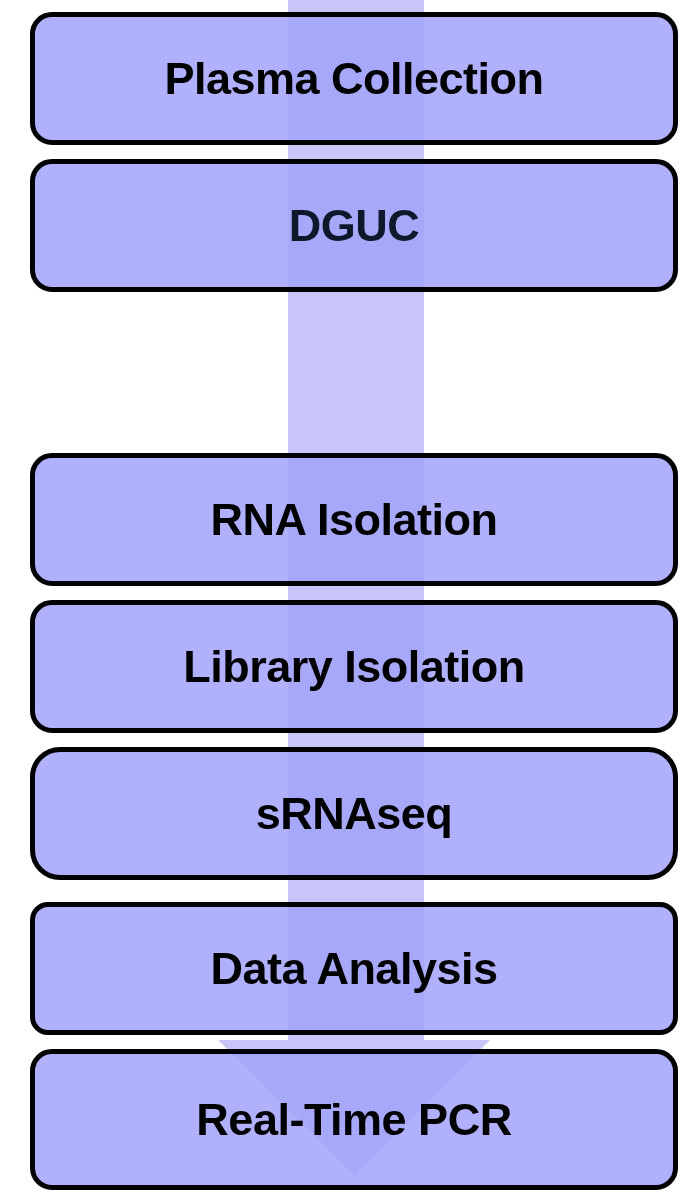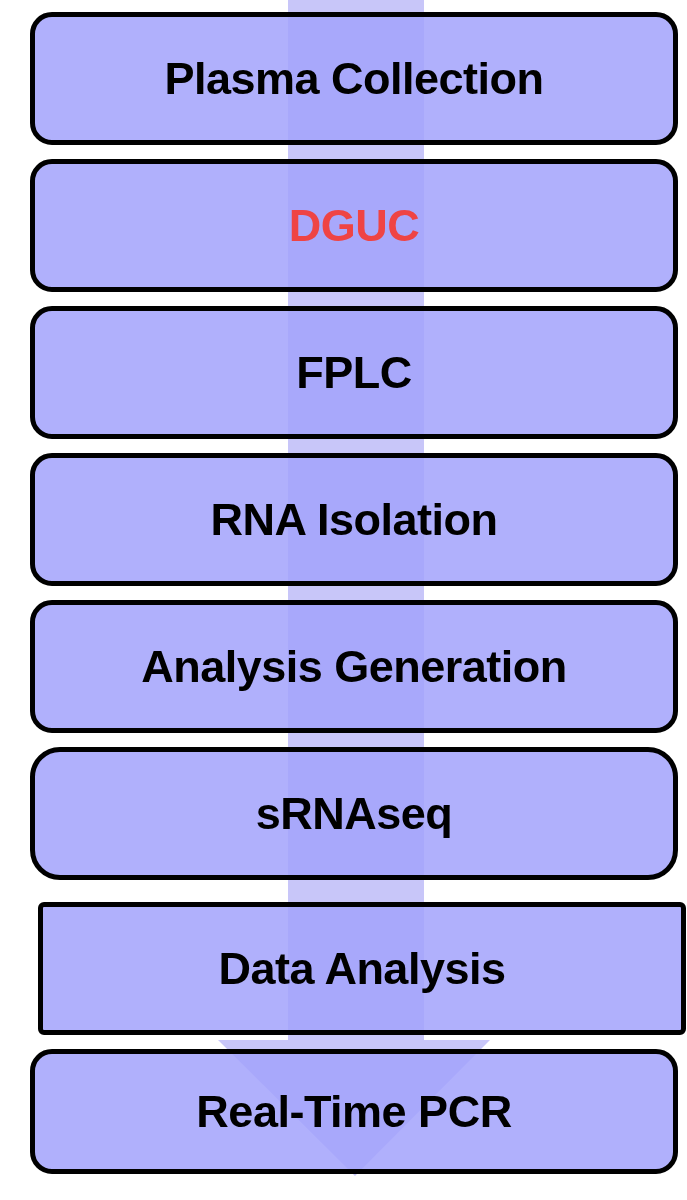--- a/index.html
+++ b/index.html
@@ -69,41 +69,38 @@
     <polygon id="arrow-shape" points="288,0 424,0 424,1040 490,1040 355,1176 218,1040 288,1040" fill="#6F6AF0" fill-opacity="0.38"></polygon>
   </svg>
 
   <div id="box-stack">
 
     <div class="process-box" style="top: 12px; height: 133px; left: 30px; width: 648px; border-width: 5px; border-color: rgb(0, 0, 0); border-radius: 22px;">
       <span class="process-box-label" style="color: rgb(0, 0, 0);">Plasma Collection</span>
     </div>
 
     <div class="process-box" style="top: 159px; height: 133px; left: 30px; width: 648px; border-width: 5px; border-color: rgb(0, 0, 0); border-radius: 22px;">
-      <span class="process-box-label" style="color: #ef4444; text-align: center;">DGUC</span>
+      <span class="process-box-label" style="color: #0f172a; text-align: center;">DGUC</span>
     </div>
 
-    <div class="process-box" style="top: 306px; height: 133px; left: 30px; width: 648px; border-width: 5px; border-color: rgb(0, 0, 0); border-radius: 22px;">
-      <span class="process-box-label" style="color: rgb(0, 0, 0);">FPLC</span>
-    </div>
 
     <div class="process-box" style="top: 453px; height: 133px; left: 30px; width: 648px; border-width: 5px; border-color: rgb(0, 0, 0); border-radius: 22px; justify-content: center;">
       <span class="process-box-label" style="color: rgb(0, 0, 0);">RNA Isolation</span>
     </div>
 
     <div class="process-box" style="top: 600px; height: 133px; left: 30px; width: 648px; border-width: 5px; border-color: rgb(0, 0, 0); border-radius: 22px;">
-      <span class="process-box-label" style="color: rgb(0, 0, 0);">Analysis Generation</span>
+      <span class="process-box-label" style="color: rgb(0, 0, 0);">Library Isolation</span>
     </div>
 
     <div class="process-box" style="top: 747px; height: 133px; left: 30px; width: 648px; border-width: 5px; border-color: rgb(0, 0, 0); border-radius: 30px;">
       <span class="process-box-label" style="color: rgb(0, 0, 0);">sRNAseq</span>
     </div>
 
-    <div class="process-box" style="top: 902px; height: 133px; left: 30px; width: 648px; border-width: 5px; border-color: rgb(0, 0, 0); border-radius: 6px; margin-left: 8px;">
+    <div class="process-box" style="top: 902px; height: 133px; left: 30px; width: 648px; border-width: 5px; border-color: rgb(0, 0, 0); border-radius: 18px;">
       <span class="process-box-label" style="color: rgb(0, 0, 0);">Data Analysis</span>
     </div>
 
-    <div class="process-box" style="top: 1049px; height: 125px; left: 30px; width: 648px; border-width: 5px; border-color: rgb(0, 0, 0); border-radius: 22px;">
+    <div class="process-box" style="top: 1049px; height: 141px; left: 30px; width: 648px; border-width: 5px; border-color: rgb(0, 0, 0); border-radius: 22px;">
       <span class="process-box-label" style="color: rgb(0, 0, 0);">Real-Time PCR</span>
     </div>
 
   </div>
 </div>
 
 </body></html>

